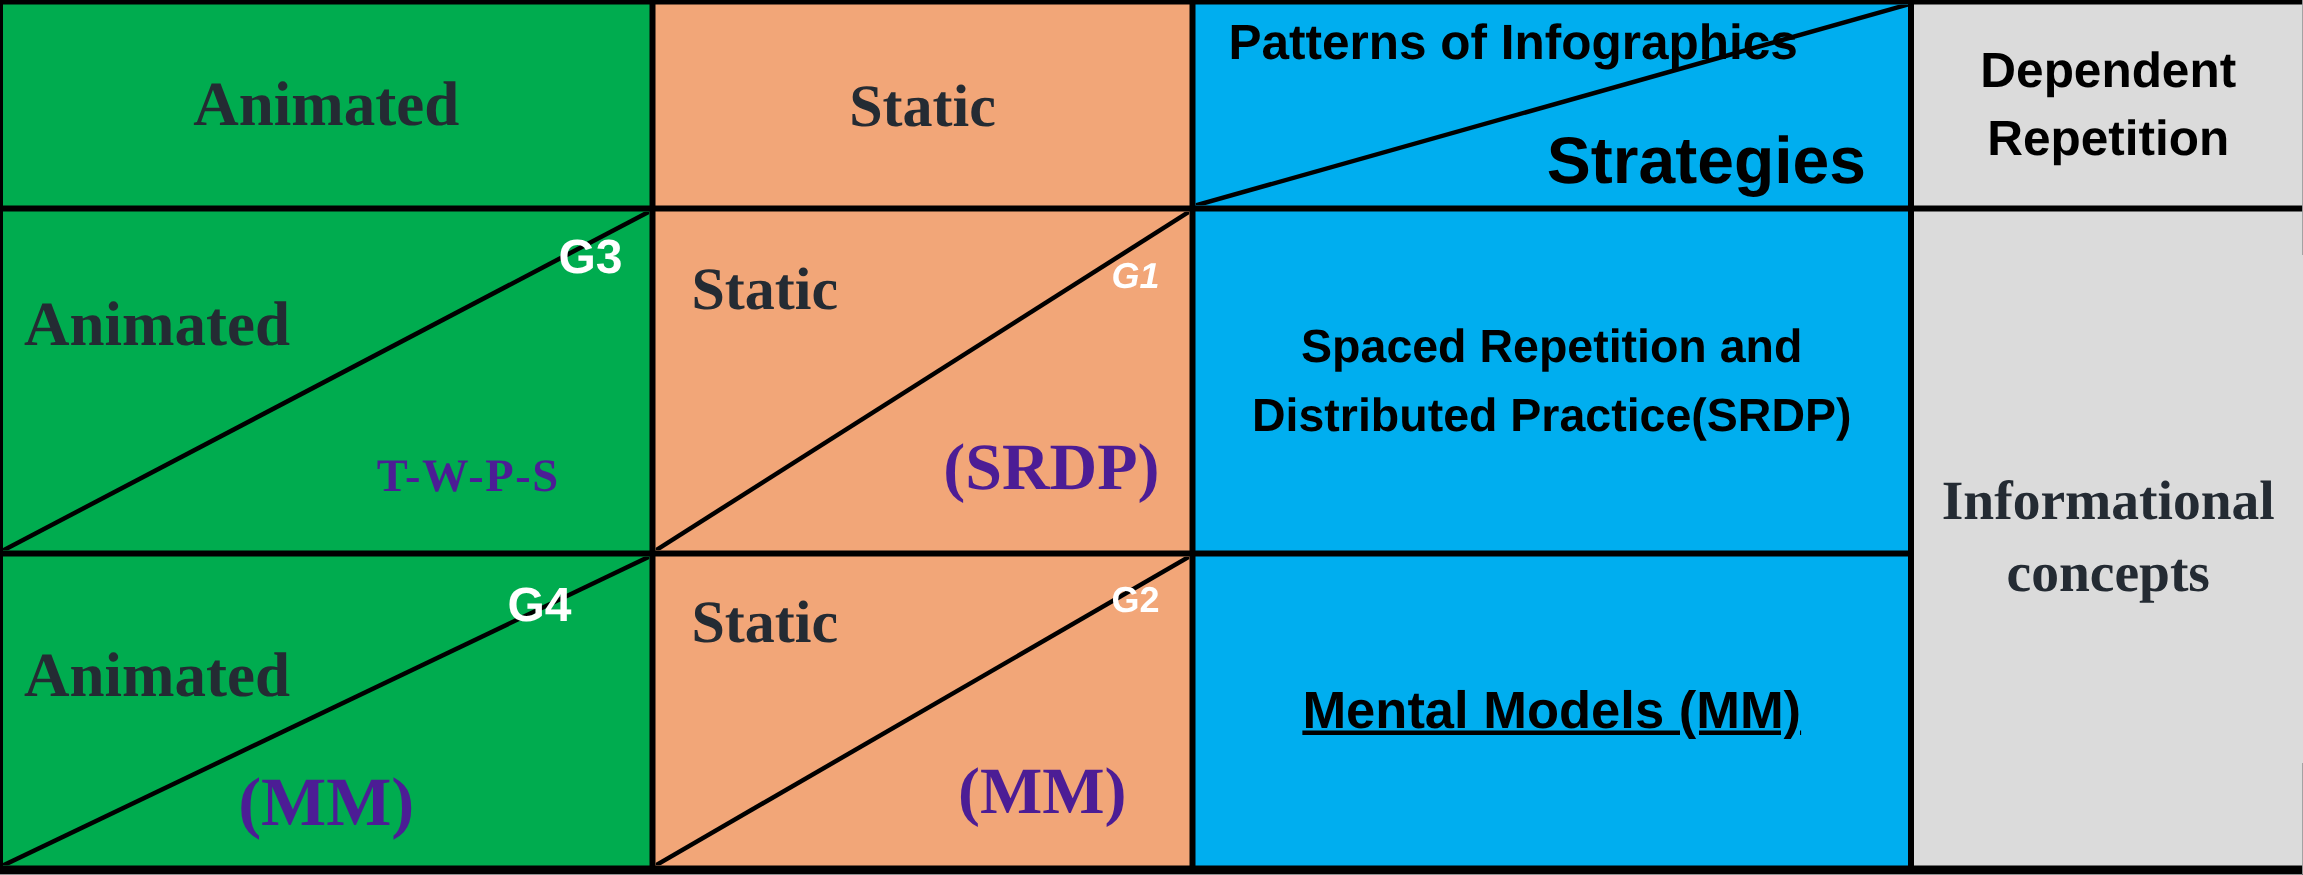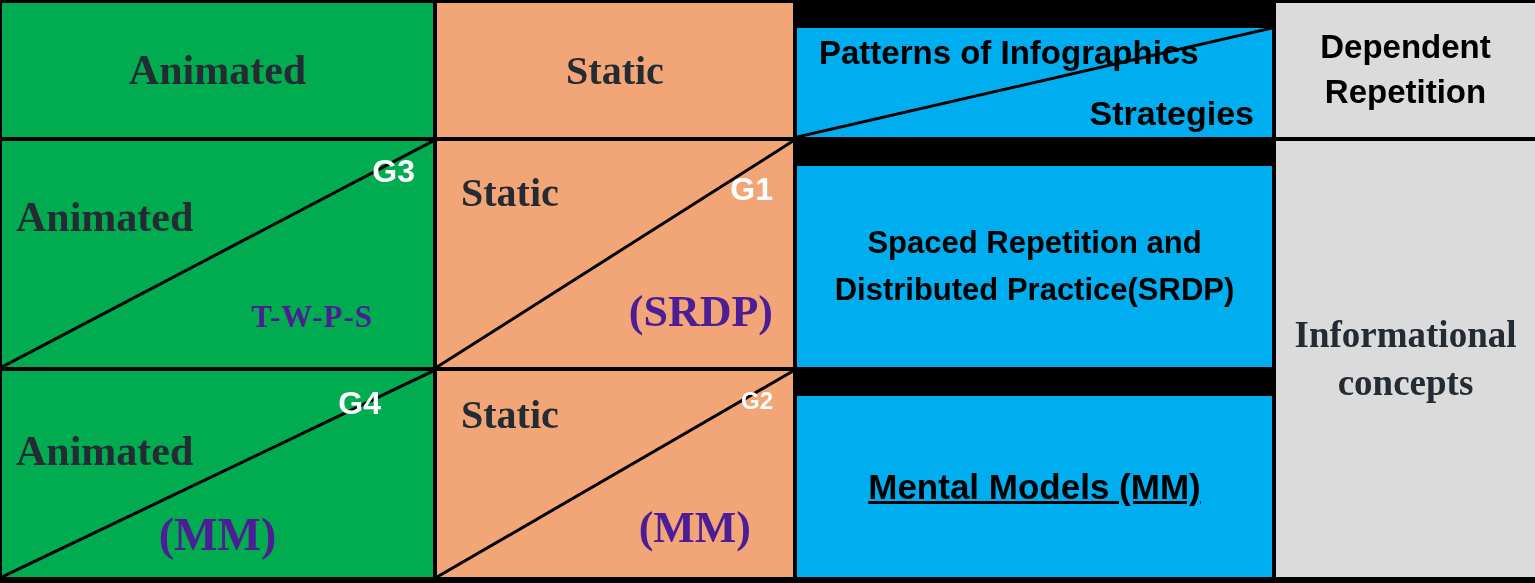--- a/index.html
+++ b/index.html
@@ -15,21 +15,21 @@
     grid-template-rows: 134px 226px 206px;
     gap: 4px;
     padding: 3px 0 6px 2px;
     font-family: "Liberation Serif", serif;
   }
 
   .cell { position: relative; overflow: hidden; }
 
   .bg-green  { background: #00AC4F; }
   .bg-orange { background: #F2A678; }
-  .bg-blue   { background: #00AEEF; margin-top: 25px; }
+  .bg-blue   { background: #00AEEF; }
   .bg-gray   { background: #DBDBDB; }
 
   .diag { position: absolute; inset: 0; width: 100%; height: 100%; display: block; }
   .diag line { stroke: #000000; stroke-width: 3; }
 
   .center-flex {
     display: flex; align-items: center; justify-content: center;
     width: 100%; height: 100%; text-align: center;
   }
 
@@ -53,29 +53,29 @@
     font-weight: bold;
     color: #FFFFFF;
   }
 
   .abs { position: absolute; white-space: nowrap; }
 
   
   .hdr-main      { font-size: 42px; }
   .hdr-static    { font-size: 40px; }
   .patterns-lbl  { left: 22px; top: 6px;  font-size: 33px; }
-  .strategies-lbl{ right: 18px; bottom: 4px; font-size: 34px; }
+  .strategies-lbl{ right: 28px; bottom: 4px; font-size: 44px; }
   .dep-vars      { font-size: 33px; line-height: 1.35; padding: 0 10px; white-space: normal; }
 
   
   .r2-animated   { left: 14px; top: 52px; font-size: 42px; }
   .r2-g3         { right: 18px; top: 12px; font-size: 32px; }
   .r2-twps       { right: 60px; bottom: 32px; font-size: 31px; letter-spacing: 1px; }
   .r2-static     { left: 24px; top: 28px; font-size: 40px; }
-  .r2-g1         { right: 20px; top: 30px; font-size: 32px; }
+  .r2-g1         { right: 20px; top: 30px; font-size: 24px; font-style: italic; }
   .r2-srdp       { right: 20px; bottom: 30px; font-size: 44px; }
   .strategy-srdp { font-size: 31px; line-height: 1.5; padding: 0 24px; white-space: normal; }
 
   
   .r3-animated   { left: 14px; top: 56px; font-size: 42px; }
   .r3-g4         { right: 52px; top: 14px; font-size: 32px; }
   .r3-mm-green   { left: 0; right: 0; bottom: 16px; text-align: center; font-size: 46px; }
   .r3-static     { left: 24px; top: 20px; font-size: 40px; }
   .r3-g2         { right: 20px; top: 16px; font-size: 24px; }
   .r3-mm-orange  { right: 42px; bottom: 24px; font-size: 44px; }

